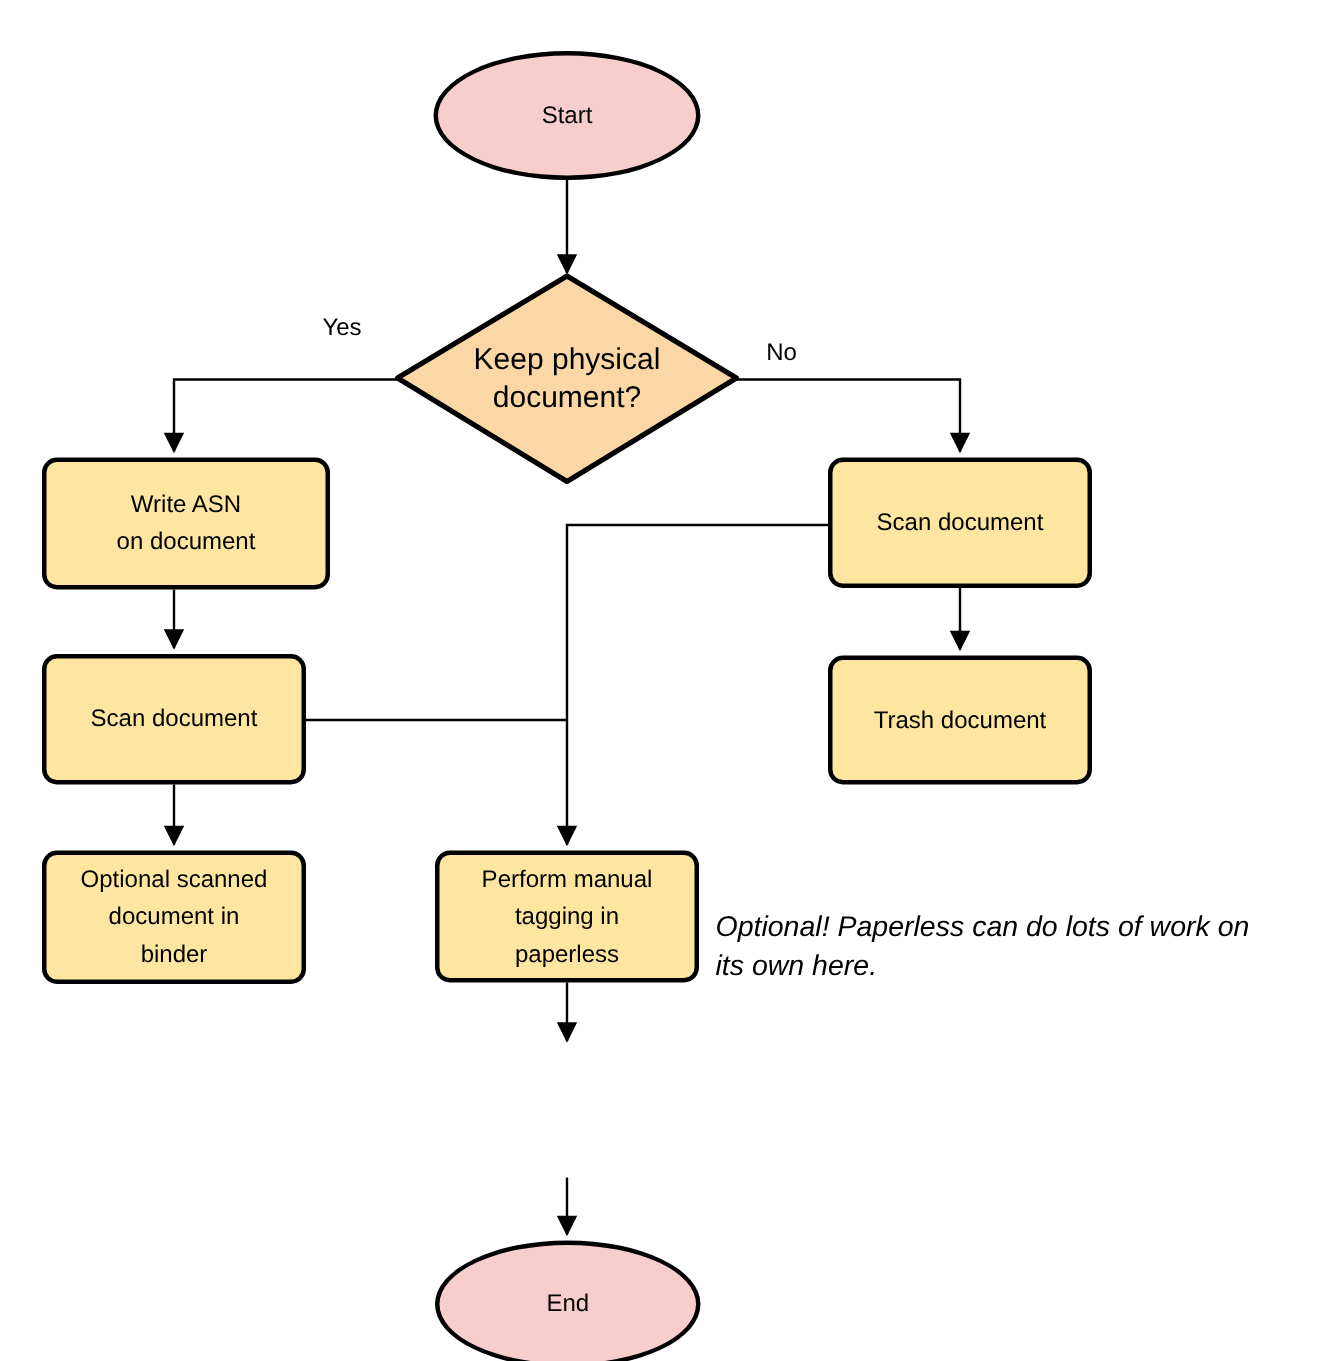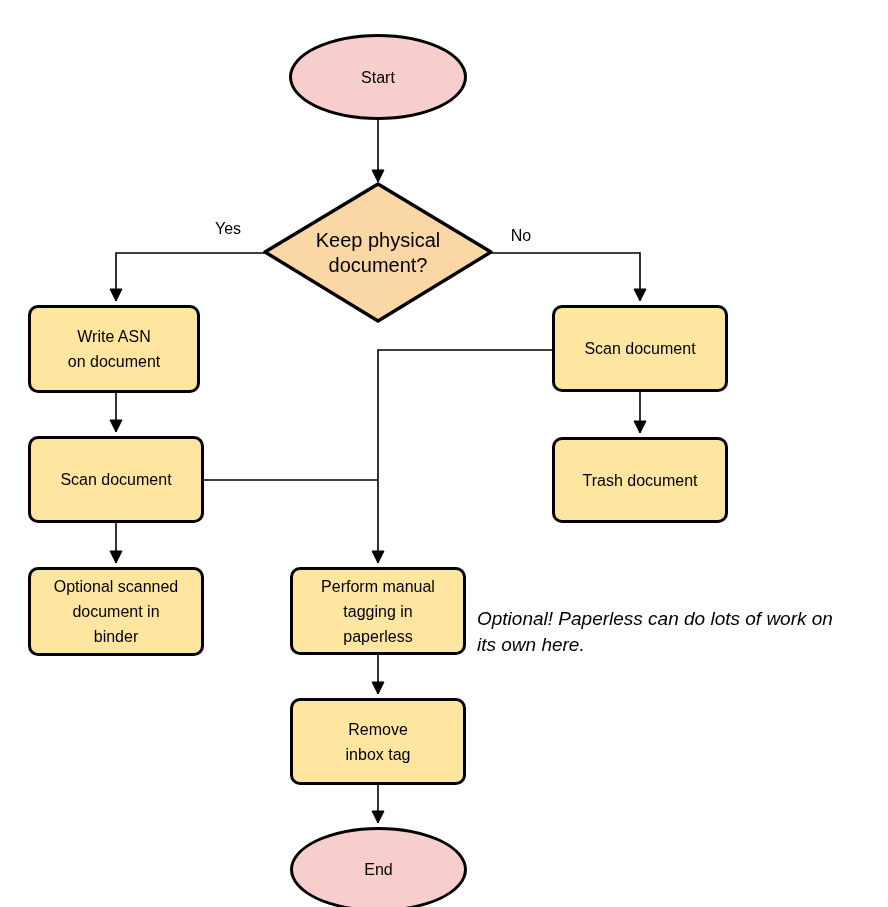--- a/index.html
+++ b/index.html
@@ -12,28 +12,28 @@
   .diamond-shape { fill:var(--decision-fill,#fcd7a6); stroke:#000; stroke-width:3.4; stroke-linejoin:round; }
   .node {
     position:absolute; display:flex; align-items:center; justify-content:center;
     text-align:center; font-size:16px; line-height:25px; white-space:pre-line; box-sizing:border-box;
   }
   .process { background:var(--process-fill,#ffe6a0); border:3px solid #000; border-radius:10px; }
   .terminal { background:var(--terminal-fill,#f8cecc); border:3px solid #000; border-radius:50%; }
   .diamond-label { position:absolute; left:283px; top:213px; width:190px; text-align:center;
     font-size:20px; line-height:25px; white-space:pre-line; }
   .edge-label { position:absolute; font-size:16px; line-height:20px; text-align:center; width:50px; }
-  #label-yes { left:203px; top:204px; }
+  #label-yes { left:203px; top:194px; }
   #label-no  { left:496px; top:211px; }
   .annotation { position:absolute; left:477px; top:591px; width:406px;
     font-style:italic; font-size:19px; line-height:26px; white-space:pre-line; }
   .baseline { position:absolute; left:0; top:901px; width:888px; height:1px; background:#ebebeb; }
 
   #node-start      { left:289px; top:19px;  width:178px; height:86px; }
-  #node-write-asn  { left:28px;  top:290px; width:172px; height:88px; }
+  #node-write-asn  { left:28px;  top:290px; width:192px; height:88px; }
   #node-scan-left  { left:28px;  top:421px; width:176px; height:87px; }
   #node-archive    { left:28px;  top:552px; width:176px; height:89px; }
   #node-scan-right { left:552px; top:290px; width:176px; height:87px; }
   #node-trash      { left:552px; top:422px; width:176px; height:86px; }
   #node-perform    { left:290px; top:552px; width:176px; height:88px; }
   #node-remove     { left:290px; top:683px; width:176px; height:87px; }
   #node-end        { left:290px; top:812px; width:177px; height:85px;text-align:center; }
 </style>
 </head>
 <body>
@@ -96,23 +96,19 @@
 
   <div class="node process" id="node-perform">
     <span>Perform manual
 tagging in
 paperless</span>
   </div>
 
   <div class="annotation">Optional! Paperless can do lots of work on
 its own here.</div>
 
-  <div class="node process" id="node-remove">
-    <span>Remove
-inbox tag</span>
-  </div>
 
   <div class="node terminal" id="node-end">
     <span>End</span>
   </div>
 
   <div class="baseline"></div>
 </div>
 
 </body></html>

